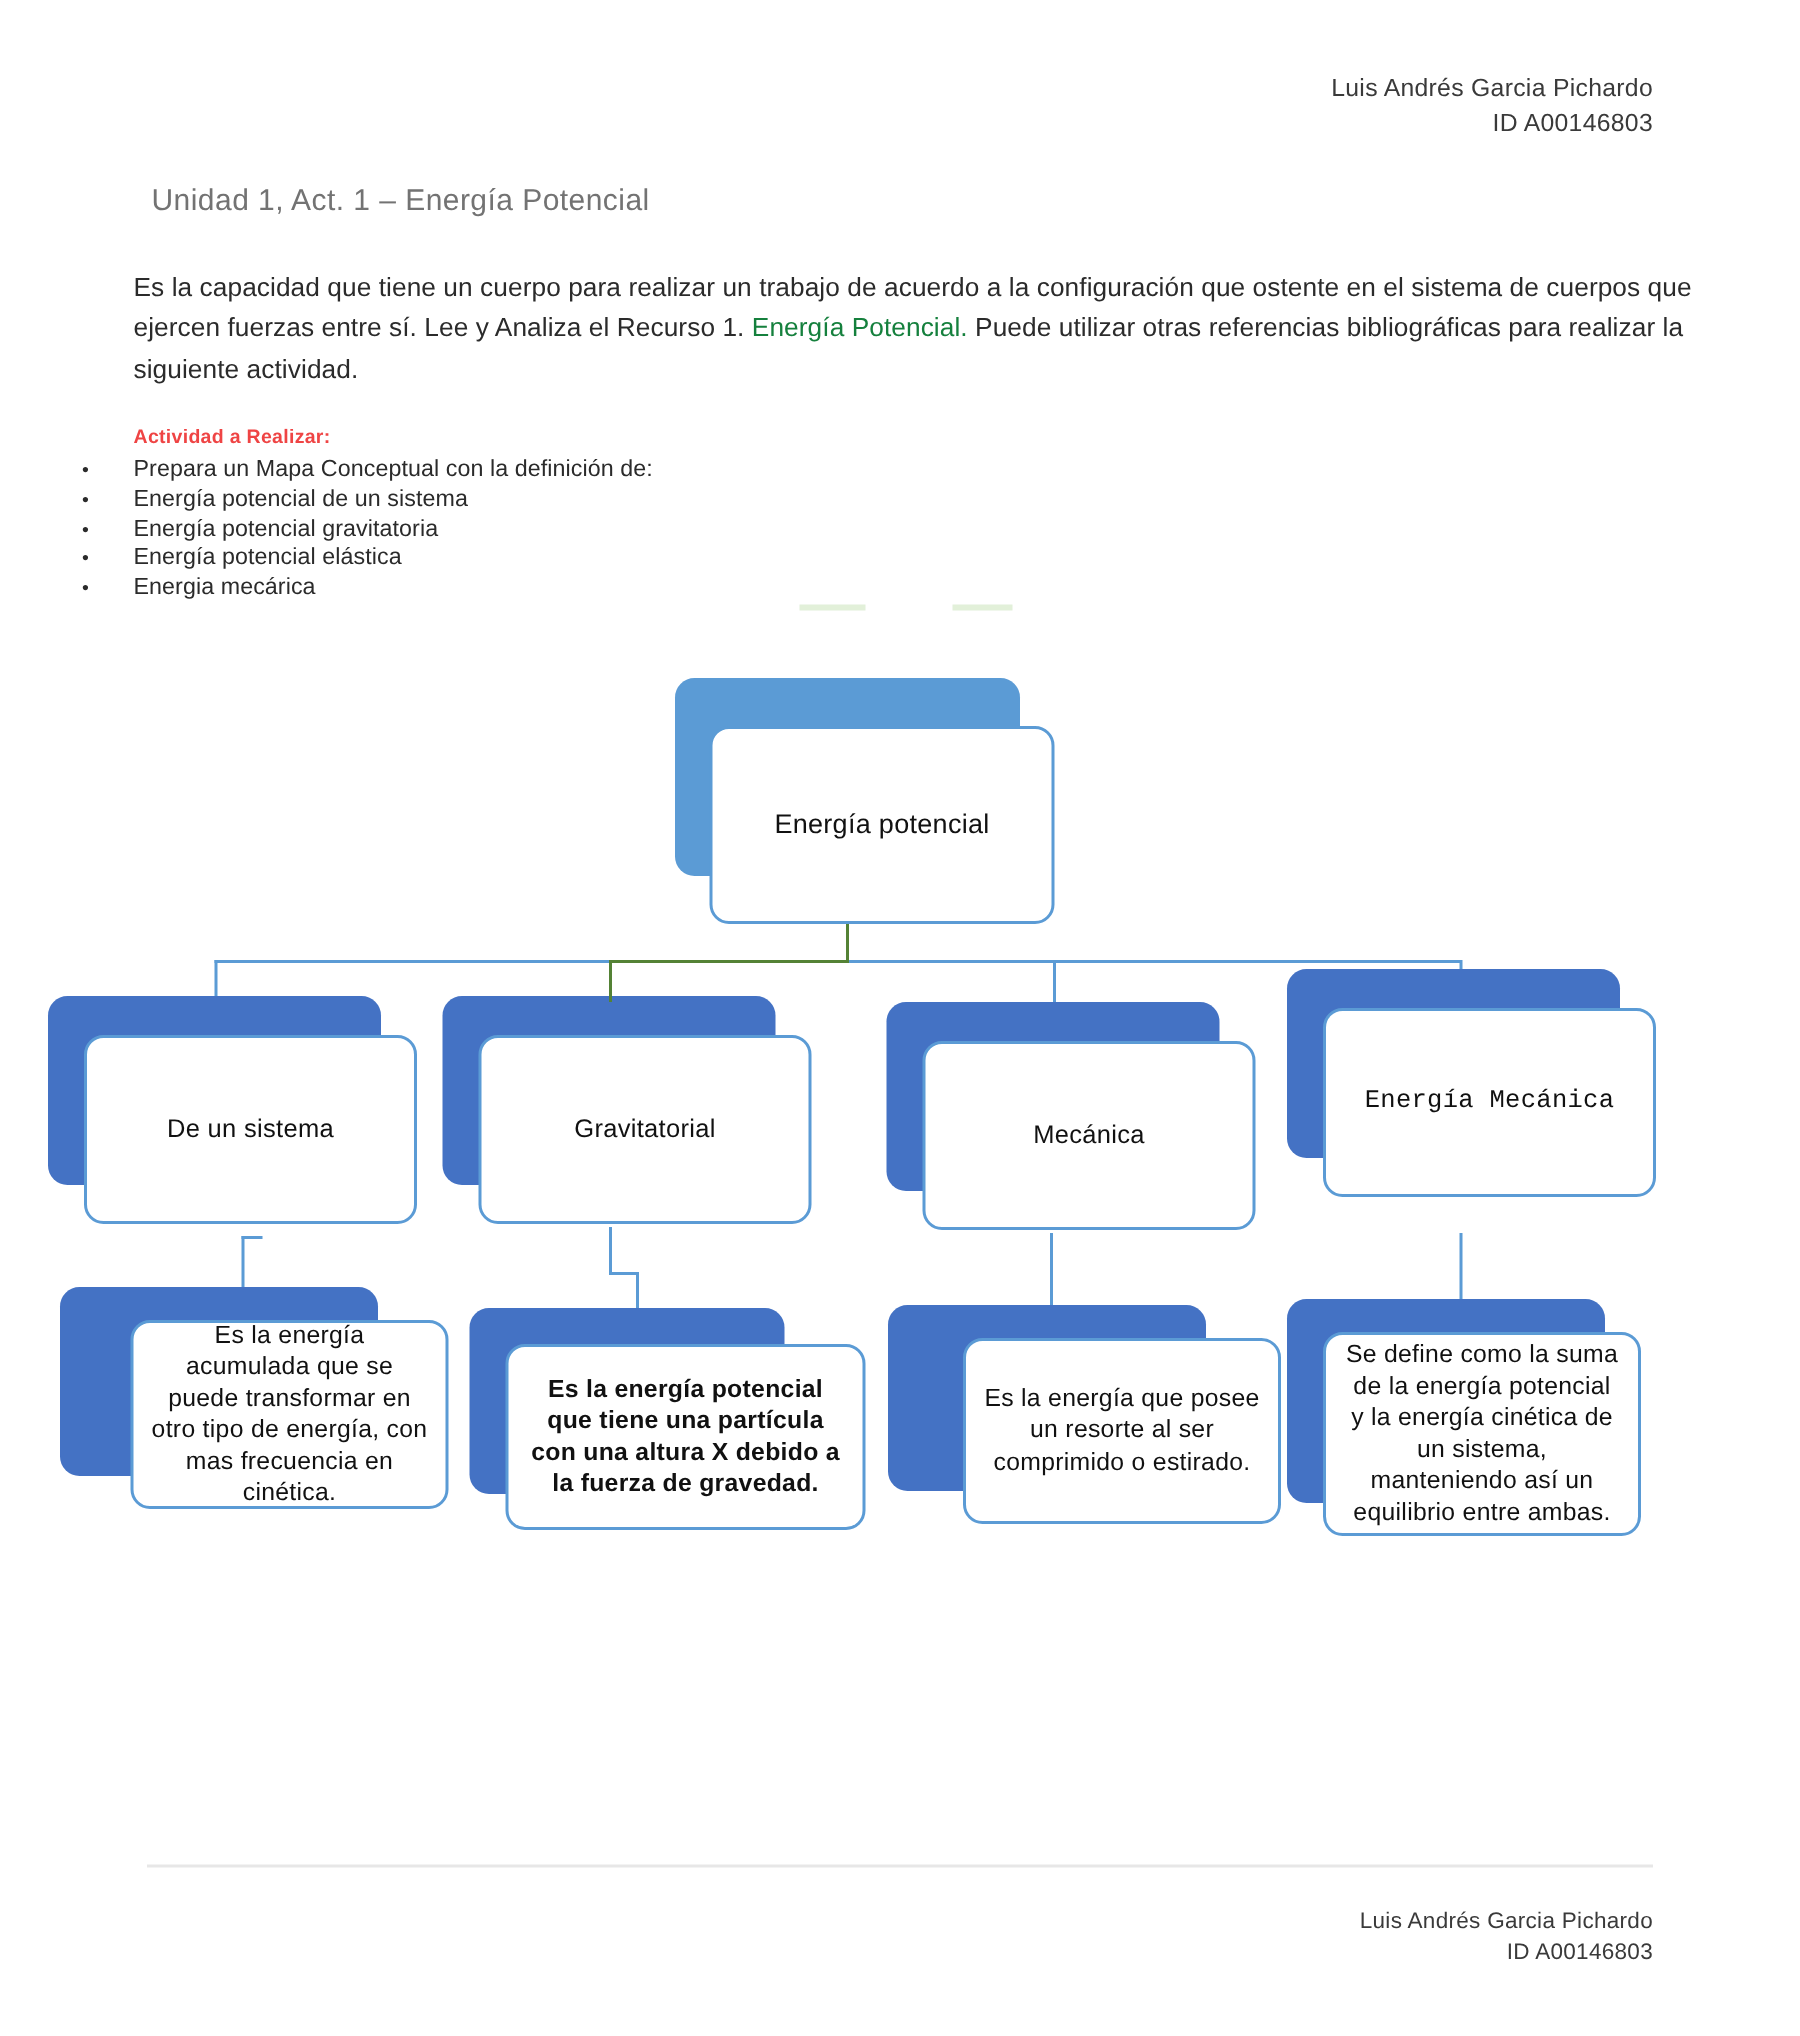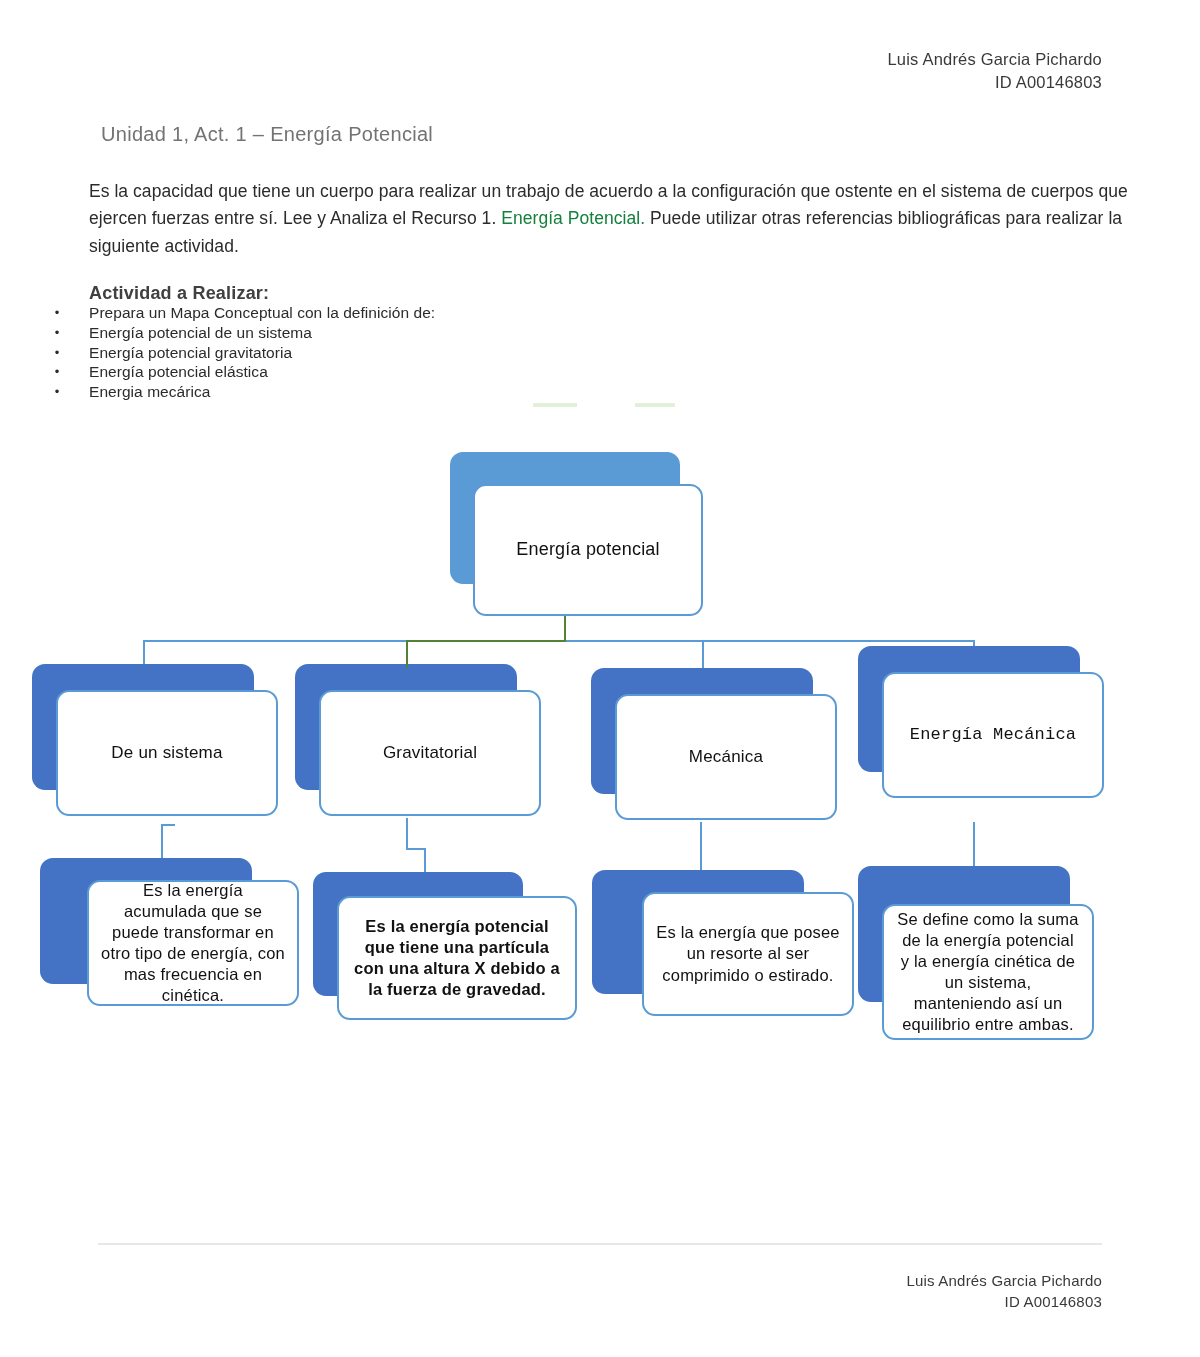--- a/index.html
+++ b/index.html
@@ -65,23 +65,23 @@
     line-height: 1.57;
     color: #2b2b2b;
     letter-spacing: .05px;
   }
   .para b { font-weight: normal; color:#15803d; }
 
   .act-title {
     position: absolute;
     left: 89px;
     top: 283px;
-    font-size: 18px;
+    font-size: 13px;
     font-weight: bold;
-    color: #404040;
+    color: #ef4444;
     letter-spacing: .2px;
   }
   .bullets {
     position: absolute;
     left: 52px;
     top: 303px;
     width: 620px;
     list-style: none;
     margin: 0;
     padding: 0;
@@ -177,21 +177,21 @@
     line-height: 1.28;
     padding: 0 12px;
   }
   .node.leaf.l1 { left: 40px;  top: 858px; width: 212px; height: 126px; }
   .node.leaf.l1 .card { left: 24px; top: 22px; width: 212px; height: 126px; margin-left: 23px; }
   .node.leaf.l2 { left: 313px; top: 872px; width: 210px; height: 124px; }
   .node.leaf.l2 .card { left: 24px; top: 24px; width: 240px; height: 124px; font-weight: bold; }
   .node.leaf.l3 { left: 592px; top: 870px; width: 212px; height: 124px; }
   .node.leaf.l3 .card { left: 24px; top: 22px; width: 212px; height: 124px; margin-left: 26px; }
   .node.leaf.l4 { left: 858px; top: 866px; width: 212px; height: 136px; }
-  .node.leaf.l4 .card { left: 24px; top: 22px; width: 212px; height: 136px; margin-top: 16px; }
+  .node.leaf.l4 .card { left: 24px; top: 22px; width: 212px; height: 136px; }
 
   
   .conn {
     position: absolute;
     background: #5B9BD5;
   }
   .conn.v { width: 2px; }
   .conn.h { height: 2px; }
   .conn.green { background: #548235; z-index: 3; }
 </style>

